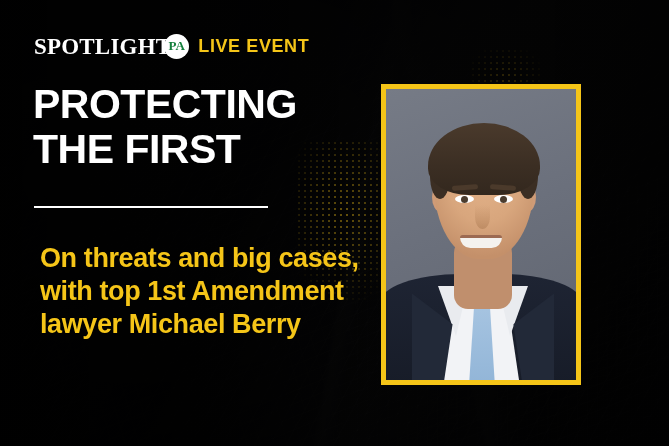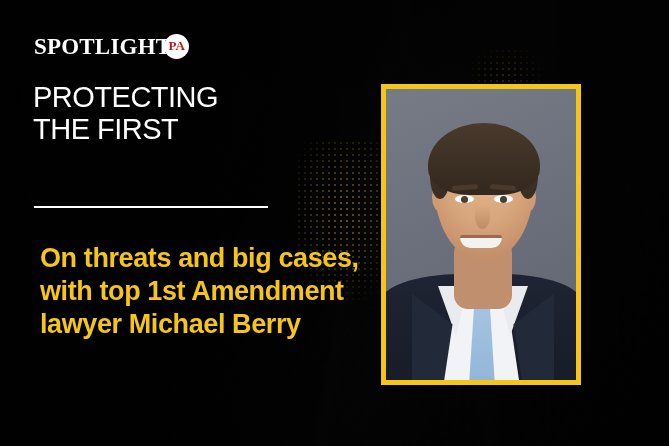--- a/index.html
+++ b/index.html
@@ -125,21 +125,21 @@
     letter-spacing: 0.2px;
     color: #ffffff;
     line-height: 1;
     white-space: nowrap;
   }
   .logo-badge {
     width: 25px;
     height: 25px;
     border-radius: 50%;
     background: #ffffff;
-    color: #b91c1c;
+    color: #15803d;
     display: flex;
     align-items: center;
     justify-content: center;
     font-family: "Liberation Serif", serif;
     font-weight: 700;
     font-size: 13px;
     letter-spacing: 0px;
     margin-left: -7px;
   }
   .logo-live {
@@ -154,22 +154,22 @@
   }
 
   
   .headline {
     position: absolute;
     left: 33px;
     top: 82px;
     width: 330px;
     color: #ffffff;
     font-family: "Liberation Sans", sans-serif;
-    font-weight: 400;
-    font-size: 29px;
+    font-weight: 700;
+    font-size: 41px;
     line-height: 1.10;
     letter-spacing: -0.5px;
     text-transform: uppercase;
     white-space: pre-line;
   }
 
   
   .rule {
     position: absolute;
     left: 34px;
@@ -386,20 +386,21 @@
   <div class="bg-buildings"></div>
   <div class="bg-buildings2"></div>
   <div class="bg-buildings3"></div>
   <div class="bg-vignette"></div>
   <div class="bg-halftone"></div>
   <div class="bg-halftone2"></div>
 
   <div class="logo-row">
     <span class="logo-word">SPOTLIGHT</span>
     <span class="logo-badge">PA</span>
+    <span class="logo-live">LIVE EVENT</span>
   </div>
 
   <div class="headline">Protecting
 the First</div>
 
   <div class="rule"></div>
 
   <div class="subhead">On threats and big cases, with top 1st Amendment lawyer Michael Berry</div>
 
   <div class="portrait-frame">

